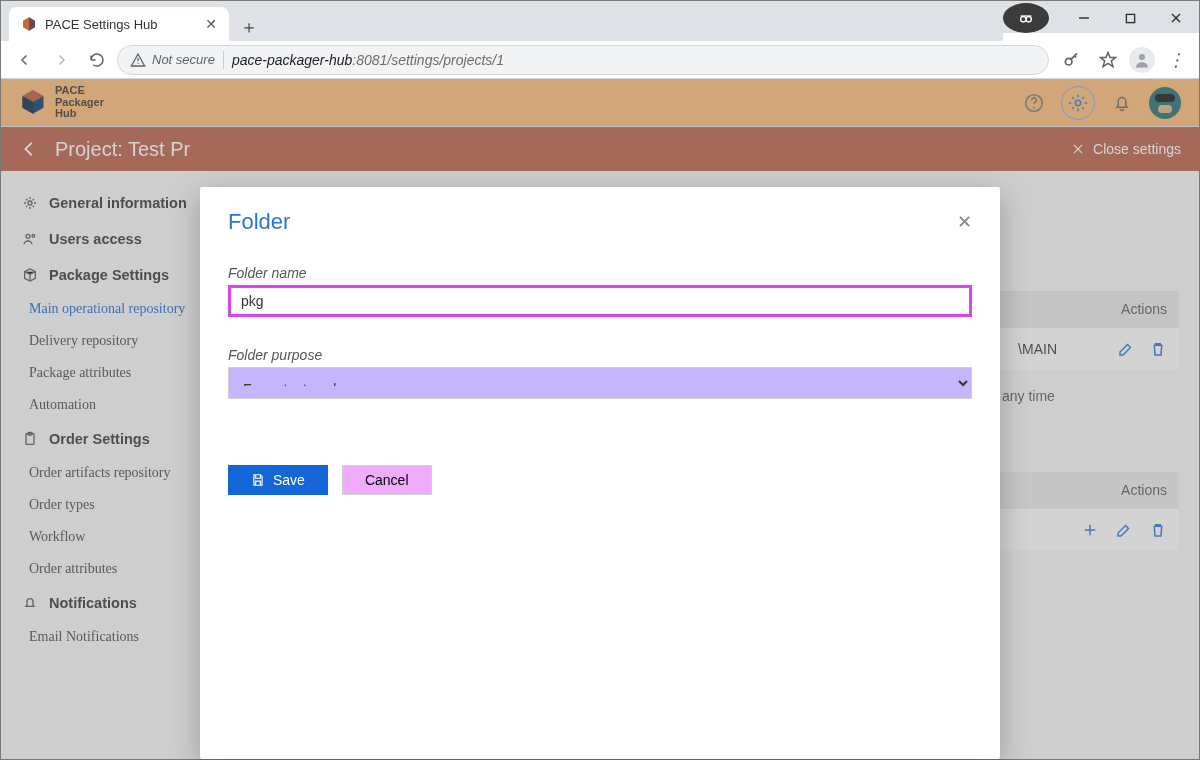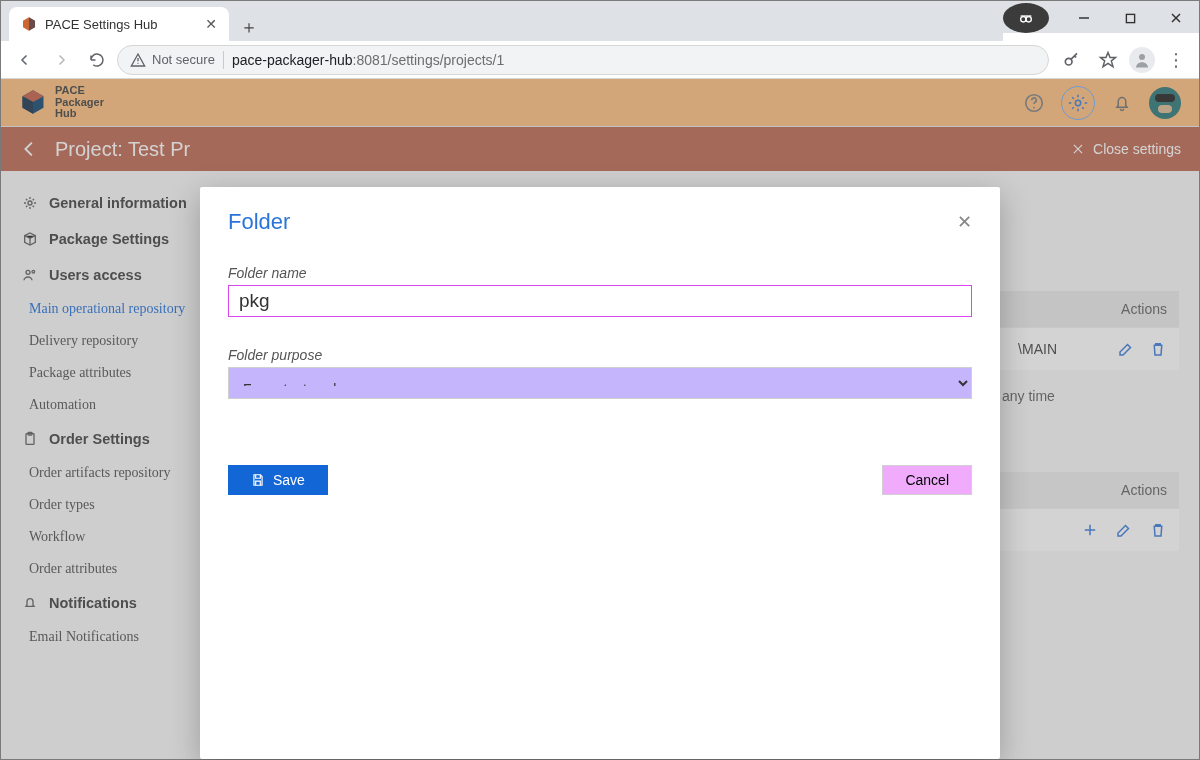--- a/index.html
+++ b/index.html
@@ -9,21 +9,21 @@
   .titlebar { height: 40px; background:#fff; display:flex; align-items:flex-start; }
   .tabstrip { display:flex; align-items:flex-end; height:40px; padding-left:8px; flex:1; background:#dee1e6;}
   .tab { display:flex; align-items:center; height:34px; margin-top:6px; padding:0 12px; background:#fff; border-radius:8px 8px 0 0; min-width:220px; gap:8px; font-size:13px; color:#333;}
   .tab .favicon { width:16px; height:16px; }
   .tab .close-x { margin-left:auto; color:#555; font-size:14px; cursor:pointer;}
   .newtab { width:28px; height:28px; margin:8px 6px 0 6px; display:flex; align-items:center; justify-content:center; color:#444; font-size:18px; cursor:pointer;}
   .win-controls { display:flex; align-items:center; height:32px; background:#dee1e6; padding-top:2px;}
   .win-controls div { width:46px; height:30px; display:flex; align-items:center; justify-content:center; color:#333; font-size:13px;}
   .incog { width:30px; height:30px; border-radius:50%; background:#3b3b3b; color:#fff; display:flex;align-items:center;justify-content:center; margin-right:12px; font-size:14px;}
   
-  .urlbar { height:38px; border-bottom:1px solid #d6d6d6; display:flex; align-items:center; padding:0 8px; gap:4px; background:#fff;}
+  .urlbar { height:38px; border-bottom:1px solid #d6d6d6; display:flex; align-items:center; padding:0 8px; gap:4px; background:#fff;font-style:italic;}
   .nav-btn { width:32px; height:32px; display:flex; align-items:center; justify-content:center; color:#5f6368; border-radius:50%; font-size:16px;}
   .nav-btn.disabled{ color:#b0b0b0;}
   .omnibox { flex:1; height:30px; border:1px solid #d6d6d6; border-radius:15px; display:flex; align-items:center; padding:0 12px; gap:8px; color:#5f6368; font-size:14px; background:#f1f3f4;}
   .omnibox .secure { display:flex; align-items:center; gap:6px; color:#5f6368; font-size:13px;}
   .omnibox .divider { width:1px; height:18px; background:#c9c9c9;}
   .omnibox .url { color:#202124;}
   .omnibox .url .path{ color:#6d6d6d;}
   .right-icons { display:flex; align-items:center; gap:6px; margin-left:4px;}
   .right-icons .ic{ width:30px; height:30px; display:flex; align-items:center; justify-content:center; color:#5f6368; border-radius:50%;}
   .avatar-chrome { width:26px; height:26px; border-radius:50%; background:#e8eaed; display:flex;align-items:center;justify-content:center; font-size:14px;}
@@ -70,23 +70,23 @@
   .col-act2{ width:130px; text-align:right;}
   .trow2 .acts{ gap:16px;}
   .folder-ic{ color:#2a74da; margin-right:10px;}
   
   .modal-wrap{ position:absolute; inset:0; z-index:20; display:flex; justify-content:center; pointer-events:none;}
   .modal { pointer-events:auto; width:800px; margin-top:108px; background:#fff; border-radius:2px; box-shadow:0 8px 30px rgba(0,0,0,.25); padding:22px 28px 24px 28px; display:flex; flex-direction:column; gap:30px;}
   .modal-head{ display:flex; align-items:center;}
   .modal-title{ font-size:22px; color:#2a74da; font-weight:400;}
   .modal-close{ margin-left:auto; color:#888; font-size:18px; cursor:pointer;}
   .form-label{ font-size:14px; color:#555; margin-bottom:4px;font-style:italic;}
-  .text-input{ width:100%; height:32px; border:1px solid #d946ef; padding:0 10px; font-size:19px; color:#333; background:#fff;}
+  .text-input{ width:100%; height:32px; border:3px solid #d946ef; padding:0 10px; font-size:14px; color:#333; background:#fff;}
   .select{ width:100%; height:32px; border:1px solid #cfcfcf; padding:12px 10px; font-size:14px; color:#333; background:#c4b5fd; appearance:auto;}
-  .modal-actions{ display:flex; justify-content:space-between; gap:14px; margin-top:36px;}
+  .modal-actions{ display:flex; justify-content:flex-start; gap:14px; margin-top:36px;}
   .btn{ height:30px; padding:0 22px; font-size:14px; border:1px solid #cfcfcf; background:#f0abfc; display:inline-flex; align-items:center; gap:8px; cursor:pointer;}
   .btn.primary{ background:#1366d6; color:#fff; border-color:#1366d6;}
   
   svg{ display:block;}
 </style>
 </head>
 <body>
 
 <div class="window">
 
@@ -246,35 +246,35 @@
               <svg width="16" height="16" viewBox="0 0 24 24">
                 <circle cx="12" cy="12" r="3" fill="none" stroke="#555" stroke-width="2"></circle>
                 <path d="M12 3v3m0 12v3M3 12h3m12 0h3M6 6l2 2m8 8l2 2M18 6l-2 2M8 16l-2 2" stroke="#555" stroke-width="2"></path>
               </svg>
             </span>
           <span>General information</span>
         </div>
         <div class="side-sec">
           <span class="side-ic">
               <svg width="16" height="16" viewBox="0 0 24 24">
-                <path d="M4 7l8-4 8 4v10l-8 4-8-4z" fill="none" stroke="#555" stroke-width="2"></path>
-                <path d="M4 7l8 4 8-4M12 11v10" stroke="#555" stroke-width="2"></path>
-              </svg>
-            </span>
-          <span>Package Settings</span>
-        </div>
-        <div class="side-sec">
-          <span class="side-ic">
-              <svg width="16" height="16" viewBox="0 0 24 24">
                 <circle cx="9" cy="8" r="3" fill="none" stroke="#555" stroke-width="2"></circle>
                 <path d="M3 20c0-3 3-5 6-5s6 2 6 5" fill="none" stroke="#555" stroke-width="2"></path>
                 <circle cx="17" cy="7" r="2" fill="none" stroke="#555" stroke-width="2"></circle>
               </svg>
             </span>
           <span>Users access</span>
+        </div>
+        <div class="side-sec">
+          <span class="side-ic">
+              <svg width="16" height="16" viewBox="0 0 24 24">
+                <path d="M4 7l8-4 8 4v10l-8 4-8-4z" fill="none" stroke="#555" stroke-width="2"></path>
+                <path d="M4 7l8 4 8-4M12 11v10" stroke="#555" stroke-width="2"></path>
+              </svg>
+            </span>
+          <span>Package Settings</span>
         </div>
         <div class="side-item active">Main operational repository</div>
         <div class="side-item">Delivery repository</div>
         <div class="side-item">Package attributes</div>
         <div class="side-item">Automation</div>
 
         <div class="side-sec">
           <span class="side-ic">
               <svg width="16" height="16" viewBox="0 0 24 24">
                 <rect x="6" y="4" width="12" height="16" rx="1" fill="none" stroke="#555" stroke-width="2"></rect>

